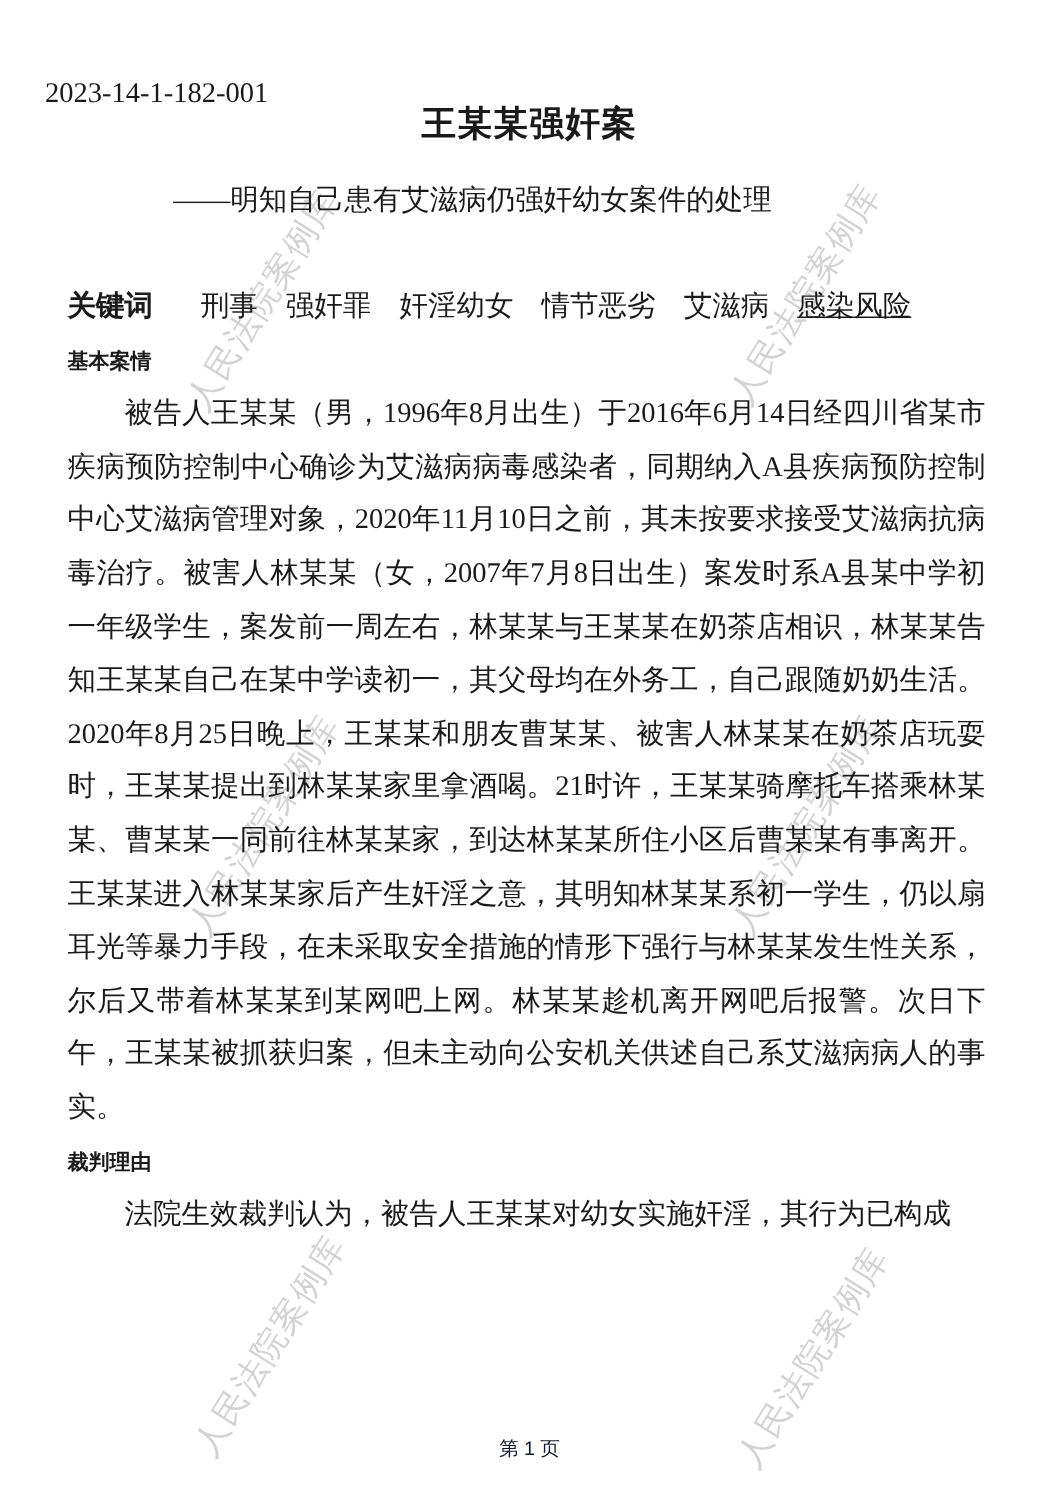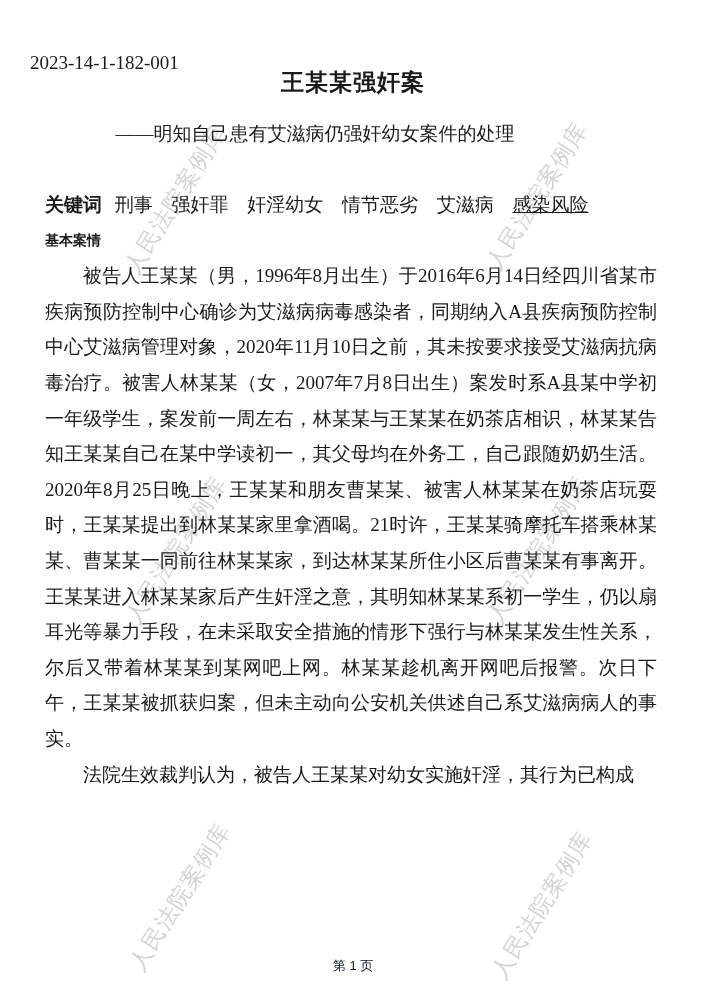--- a/index.html
+++ b/index.html
@@ -76,21 +76,21 @@
   .body-block p, .body-block h2 {
     margin: 0;
     padding: 0;
   }
   .keywords-line {
     padding-left: 38px;
   }
   .kw-label {
     font-family: "Liberation Sans", "DejaVu Sans", sans-serif;
     font-weight: 700;
-    margin-right: 8px;
+    margin-right: 27px;
   }
   .kw {
     margin-right: 14px;
   }
   .kw:last-child { margin-right: 0; text-decoration: underline; }
   .section-heading {
     font-family: "Liberation Sans", "DejaVu Sans", sans-serif;
     font-weight: 700;
     font-size: 14px;
     padding-left: 38px;
@@ -143,20 +143,21 @@
       <span class="kw">情节恶劣</span>
       <span class="kw">艾滋病</span>
       <span class="kw">感染风险</span>
     </p>
 
     <h2 class="section-heading">基本案情</h2>
 
     <p class="para">被告人王某某（男，1996年8月出生）于2016年6月14日经四川省某市疾病预防控制中心确诊为艾滋病病毒感染者，同期纳入A县疾病预防控制中心艾滋病管理对象，2020年11月10日之前，其未按要求接受艾滋病抗病毒治疗。被害人林某某（女，2007年7月8日出生）案发时系A县某中学初一年级学生，案发前一周左右，林某某与王某某在奶茶店相识，林某某告知王某某自己在某中学读初一，其父母均在外务工，自己跟随奶奶生活。2020年8月25日晚上，王某某和朋友曹某某、被害人林某某在奶茶店玩耍时，王某某提出到林某某家里拿酒喝。21时许，王某某骑摩托车搭乘林某某、曹某某一同前往林某某家，到达林某某所住小区后曹某某有事离开。王某某进入林某某家后产生奸淫之意，其明知林某某系初一学生，仍以扇耳光等暴力手段，在未采取安全措施的情形下强行与林某某发生性关系，尔后又带着林某某到某网吧上网。林某某趁机离开网吧后报警。次日下午，王某某被抓获归案，但未主动向公安机关供述自己系艾滋病病人的事实。</p>
 
 
+    <h2 class="section-heading">裁判理由</h2>
 
     <p class="para">法院生效裁判认为，被告人王某某对幼女实施奸淫，其行为已构成</p>
 
   </div>
 
   <div class="footer">第 1 页</div>
 
 </div>
 
 </body></html>

